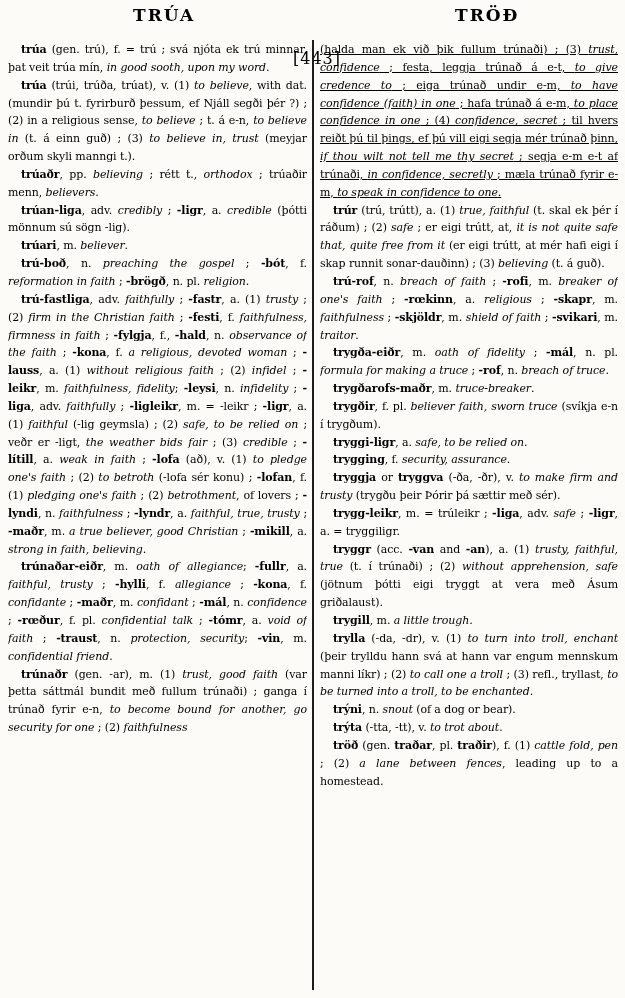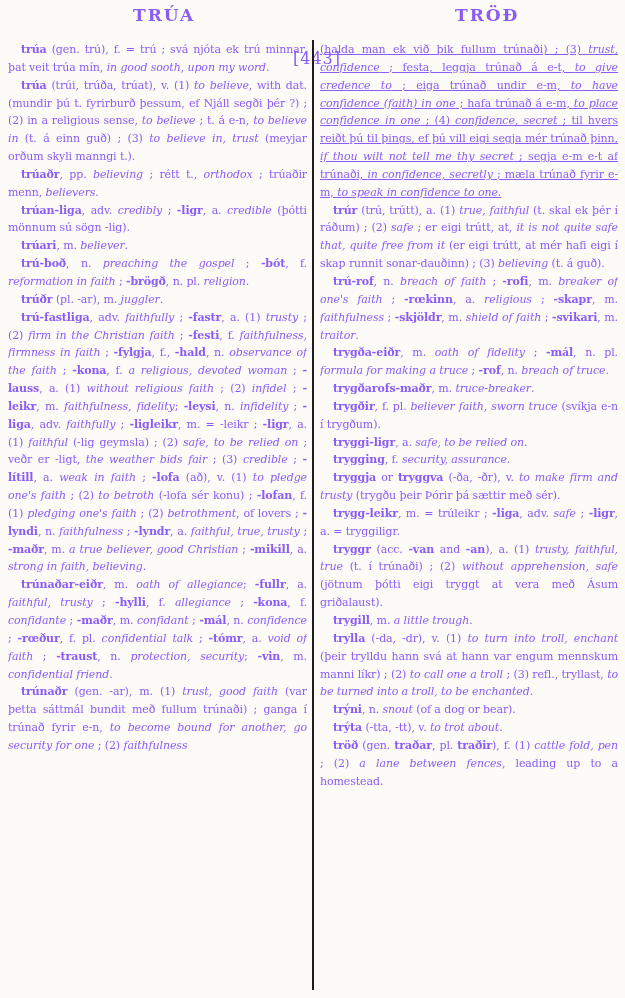--- a/index.html
+++ b/index.html
@@ -6,21 +6,21 @@
     margin: 0;
     padding: 0;
     background: #ffffff;
   }
   .page {
     position: relative;
     width: 625px;
     height: 998px;
     background: #fcfbf7;
     font-family: "DejaVu Serif", "Liberation Serif", serif;
-    color: #8b5cf6;
+    color: #000000;
     overflow: hidden;
   }
   .page-header {
     position: absolute;
     top: 5px;
     left: 0;
     width: 625px;
     height: 26px;
   }
   .guide-word {
@@ -79,21 +79,20 @@
 
   <div class="column-rule"></div>
 
   <div class="column left-col" id="col-left">
       <p class="entry"><span class="hw">trúa</span><span class="plain"> (gen. trú), f. = trú ; svá njóta ek trú minnar, þat veit trúa mín, </span><span class="gloss">in good sooth, upon my word</span><span class="plain">.</span></p>
       <p class="entry"><span class="hw">trúa</span><span class="plain"> (trúi, trúða, trúat), v. (1) </span><span class="gloss">to believe</span><span class="plain">, with dat. (mundir þú t. fyrirburð þessum, ef Njáll segði þér ?) ; (2) in a religious sense, </span><span class="gloss">to believe</span><span class="plain"> ; t. á e-n, </span><span class="gloss">to believe in</span><span class="plain"> (t. á einn guð) ; (3) </span><span class="gloss">to believe in, trust</span><span class="plain"> (meyjar orðum skyli manngi t.).</span></p>
       <p class="entry"><span class="hw">trúaðr</span><span class="plain">, pp. </span><span class="gloss">believing</span><span class="plain"> ; rétt t., </span><span class="gloss">orthodox</span><span class="plain"> ; trúaðir menn, </span><span class="gloss">believers</span><span class="plain">.</span></p>
       <p class="entry"><span class="hw">trúan-liga</span><span class="plain">, adv. </span><span class="gloss">credibly</span><span class="plain"> ; </span><span class="hw">-ligr</span><span class="plain">, a. </span><span class="gloss">credible</span><span class="plain"> (þótti mönnum sú sögn -lig).</span></p>
       <p class="entry"><span class="hw">trúari</span><span class="plain">, m. </span><span class="gloss">believer</span><span class="plain">.</span></p>
       <p class="entry"><span class="hw">trú-boð</span><span class="plain">, n. </span><span class="gloss">preaching the gospel</span><span class="plain"> ; </span><span class="hw">-bót</span><span class="plain">, f. </span><span class="gloss">reformation in faith</span><span class="plain"> ; </span><span class="hw">-brögð</span><span class="plain">, n. pl. </span><span class="gloss">religion</span><span class="plain">.</span></p>
-      <p class="entry"><span class="hw">trúðr</span><span class="plain"> (pl. -ar), m. </span><span class="gloss">juggler</span><span class="plain">.</span></p>
       <p class="entry"><span class="hw">trú-fastliga</span><span class="plain">, adv. </span><span class="gloss">faithfully</span><span class="plain"> ; </span><span class="hw">-fastr</span><span class="plain">, a. (1) </span><span class="gloss">trusty</span><span class="plain"> ; (2) </span><span class="gloss">firm in the Christian faith</span><span class="plain"> ; </span><span class="hw">-festi</span><span class="plain">, f. </span><span class="gloss">faithfulness, firmness in faith</span><span class="plain"> ; </span><span class="hw">-fylgja</span><span class="plain">, f., </span><span class="hw">-hald</span><span class="plain">, n. </span><span class="gloss">observance of the faith</span><span class="plain"> ; </span><span class="hw">-kona</span><span class="plain">, f. </span><span class="gloss">a religious, devoted woman</span><span class="plain"> ; </span><span class="hw">-lauss</span><span class="plain">, a. (1) </span><span class="gloss">without religious faith</span><span class="plain"> ; (2) </span><span class="gloss">infidel</span><span class="plain"> ; </span><span class="hw">-leikr</span><span class="plain">, m. </span><span class="gloss">faithfulness, fidelity</span><span class="plain">; </span><span class="hw">-leysi</span><span class="plain">, n. </span><span class="gloss">infidelity</span><span class="plain"> ; </span><span class="hw">-liga</span><span class="plain">, adv. </span><span class="gloss">faithfully</span><span class="plain"> ; </span><span class="hw">-ligleikr</span><span class="plain">, m. = -leikr ; </span><span class="hw">-ligr</span><span class="plain">, a. (1) </span><span class="gloss">faithful</span><span class="plain"> (-lig geymsla) ; (2) </span><span class="gloss">safe, to be relied on</span><span class="plain"> ; veðr er -ligt, </span><span class="gloss">the weather bids fair</span><span class="plain"> ; (3) </span><span class="gloss">credible</span><span class="plain"> ; </span><span class="hw">-lítill</span><span class="plain">, a. </span><span class="gloss">weak in faith</span><span class="plain"> ; </span><span class="hw">-lofa</span><span class="plain"> (að), v. (1) </span><span class="gloss">to pledge one's faith</span><span class="plain"> ; (2) </span><span class="gloss">to betroth</span><span class="plain"> (-lofa sér konu) ; </span><span class="hw">-lofan</span><span class="plain">, f. (1) </span><span class="gloss">pledging one's faith</span><span class="plain"> ; (2) </span><span class="gloss">betrothment</span><span class="plain">, of lovers ; </span><span class="hw">-lyndi</span><span class="plain">, n. </span><span class="gloss">faithfulness</span><span class="plain"> ; </span><span class="hw">-lyndr</span><span class="plain">, a. </span><span class="gloss">faithful, true, trusty</span><span class="plain"> ; </span><span class="hw">-maðr</span><span class="plain">, m. </span><span class="gloss">a true believer, good Christian</span><span class="plain"> ; </span><span class="hw">-mikill</span><span class="plain">, a. </span><span class="gloss">strong in faith, believing</span><span class="plain">.</span></p>
       <p class="entry"><span class="hw">trúnaðar-eiðr</span><span class="plain">, m. </span><span class="gloss">oath of allegiance</span><span class="plain">; </span><span class="hw">-fullr</span><span class="plain">, a. </span><span class="gloss">faithful, trusty</span><span class="plain"> ; </span><span class="hw">-hylli</span><span class="plain">, f. </span><span class="gloss">allegiance</span><span class="plain"> ; </span><span class="hw">-kona</span><span class="plain">, f. </span><span class="gloss">confidante</span><span class="plain"> ; </span><span class="hw">-maðr</span><span class="plain">, m. </span><span class="gloss">confidant</span><span class="plain"> ; </span><span class="hw">-mál</span><span class="plain">, n. </span><span class="gloss">confidence</span><span class="plain"> ; </span><span class="hw">-rœður</span><span class="plain">, f. pl. </span><span class="gloss">confidential talk</span><span class="plain"> ; </span><span class="hw">-tómr</span><span class="plain">, a. </span><span class="gloss">void of faith</span><span class="plain"> ; </span><span class="hw">-traust</span><span class="plain">, n. </span><span class="gloss">protection, security</span><span class="plain">; </span><span class="hw">-vin</span><span class="plain">, m. </span><span class="gloss">confidential friend</span><span class="plain">.</span></p>
       <p class="entry"><span class="hw">trúnaðr</span><span class="plain"> (gen. -ar), m. (1) </span><span class="gloss">trust, good faith</span><span class="plain"> (var þetta sáttmál bundit með fullum trúnaði) ; ganga í trúnað fyrir e-n, </span><span class="gloss">to become bound for another, go security for one</span><span class="plain"> ; (2) </span><span class="gloss">faithfulness</span></p>
     </div>
   <div class="column right-col" id="col-right">
       <p class="entry no-indent"><span class="plain">(halda man ek við þik fullum trúnaði) ; (3) </span><span class="gloss">trust, confidence</span><span class="plain"> ; festa, leggja trúnað á e-t, </span><span class="gloss">to give credence to</span><span class="plain"> ; eiga trúnað undir e-m, </span><span class="gloss">to have confidence (faith) in one</span><span class="plain"> ; hafa trúnað á e-m, </span><span class="gloss">to place confidence in one</span><span class="plain"> ; (4) </span><span class="gloss">confidence, secret</span><span class="plain"> ; til hvers reiðt þú til þings, ef þú vill eigi segja mér trúnað þinn, </span><span class="gloss">if thou wilt not tell me thy secret</span><span class="plain"> ; segja e-m e-t af trúnaði, </span><span class="gloss">in confidence, secretly</span><span class="plain"> ; mæla trúnað fyrir e-m, </span><span class="gloss">to speak in confidence to one</span><span class="plain">.</span></p>
       <p class="entry"><span class="hw">trúr</span><span class="plain"> (trú, trútt), a. (1) </span><span class="gloss">true, faithful</span><span class="plain"> (t. skal ek þér í ráðum) ; (2) </span><span class="gloss">safe</span><span class="plain"> ; er eigi trútt, at, </span><span class="gloss">it is not quite safe that, quite free from it</span><span class="plain"> (er eigi trútt, at mér hafi eigi í skap runnit sonar-dauðinn) ; (3) </span><span class="gloss">believing</span><span class="plain"> (t. á guð).</span></p>
       <p class="entry"><span class="hw">trú-rof</span><span class="plain">, n. </span><span class="gloss">breach of faith</span><span class="plain"> ; </span><span class="hw">-rofi</span><span class="plain">, m. </span><span class="gloss">breaker of one's faith</span><span class="plain"> ; </span><span class="hw">-rœkinn</span><span class="plain">, a. </span><span class="gloss">religious</span><span class="plain"> ; </span><span class="hw">-skapr</span><span class="plain">, m. </span><span class="gloss">faithfulness</span><span class="plain"> ; </span><span class="hw">-skjöldr</span><span class="plain">, m. </span><span class="gloss">shield of faith</span><span class="plain"> ; </span><span class="hw">-svikari</span><span class="plain">, m. </span><span class="gloss">traitor</span><span class="plain">.</span></p>
       <p class="entry"><span class="hw">trygða-eiðr</span><span class="plain">, m. </span><span class="gloss">oath of fidelity</span><span class="plain"> ; </span><span class="hw">-mál</span><span class="plain">, n. pl. </span><span class="gloss">formula for making a truce</span><span class="plain"> ; </span><span class="hw">-rof</span><span class="plain">, n. </span><span class="gloss">breach of truce</span><span class="plain">.</span></p>
       <p class="entry"><span class="hw">trygðarofs-maðr</span><span class="plain">, m. </span><span class="gloss">truce-breaker</span><span class="plain">.</span></p>

